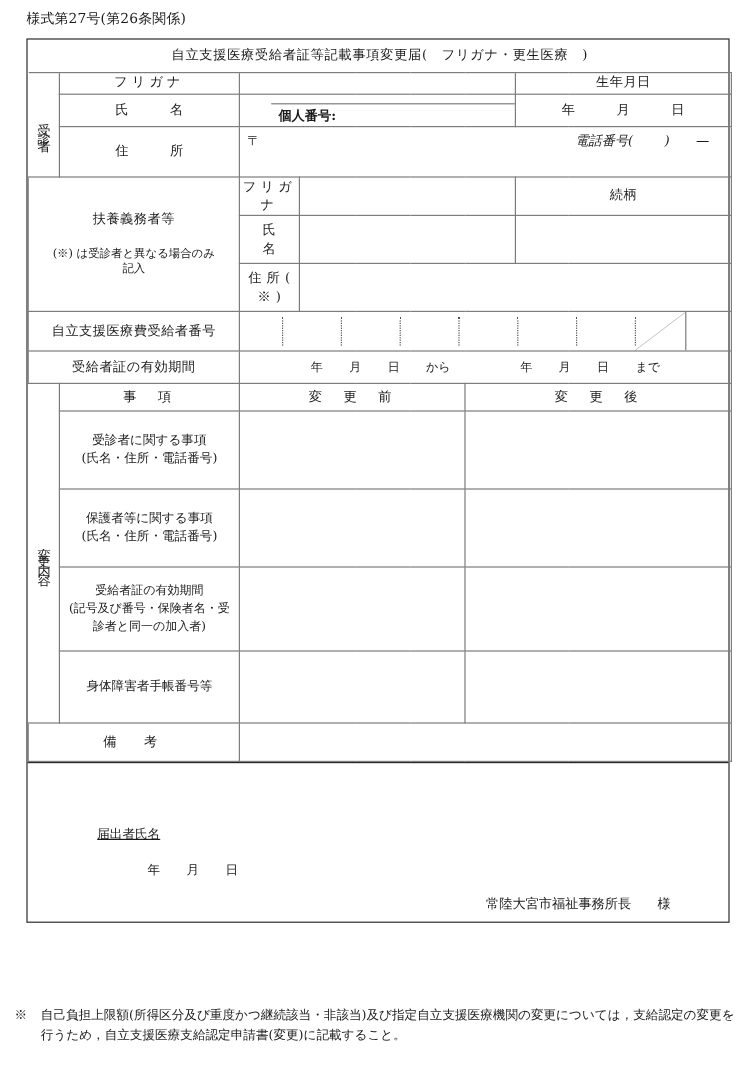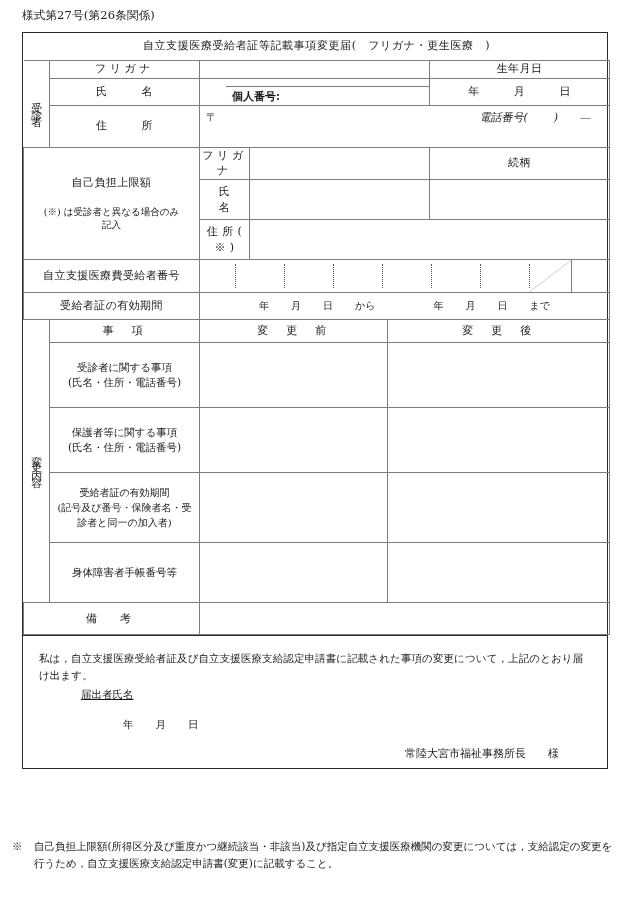--- a/index.html
+++ b/index.html
@@ -296,21 +296,21 @@
         <td colspan="7" style="height:42px">
           <div class="addr-row">
             <span class="addr-mark">〒</span>
             <span class="addr-tel"><span>電話番号(</span><span class="tel-gap1"></span><span>)</span><span class="tel-gap2"></span><span>—</span></span>
           </div>
         </td>
       </tr>
 
       <tr>
         <td colspan="2" rowspan="3" class="nb-l">
-          <div class="lbl" style="margin-bottom:14px">自己負担上限額</div>
+          <div class="lbl" style="margin-bottom:14px">扶養義務者等</div>
           <div class="tiny">(※) は受診者と異なる場合のみ</div>
           <div class="tiny">記入</div>
         </td>
         <td style="height:17px" class="lbl lbl-wide2">フリガナ</td>
         <td colspan="4" style="height:17px"></td>
         <td colspan="2" style="height:17px" class="lbl">続柄</td>
       </tr>
 
       <tr>
         <td style="height:40px" class="lbl">氏　　　名</td>
@@ -399,21 +399,20 @@
       </tr>
 
       <tr>
         <td colspan="2" style="height:32px" class="nb-l lbl lbl-wide">備　考</td>
         <td colspan="7" style="height:32px" class="nb-r"></td>
       </tr>
     </tbody>
       </table>
 
     <div class="decl">
-      <div class="decl-text">私は，自立支援医療受給者証及び自立支援医療支給認定申請書に記載された事項の変更について，上記のとおり届け出ます。</div>
       <div class="decl-name">届出者氏名</div>
       <div class="decl-date"><span>年</span><span class="g"></span><span>月</span><span class="g"></span><span>日</span></div>
       <div class="decl-office"><span>常陸大宮市福祉事務所長</span><span class="g"></span><span>様</span></div>
     </div>
   </div>
 
   <div class="footnote">
     <span class="mark">※</span>
     <span class="body">自己負担上限額(所得区分及び重度かつ継続該当・非該当)及び指定自立支援医療機関の変更については，支給認定の変更を行うため，自立支援医療支給認定申請書(変更)に記載すること。</span>
   </div>

